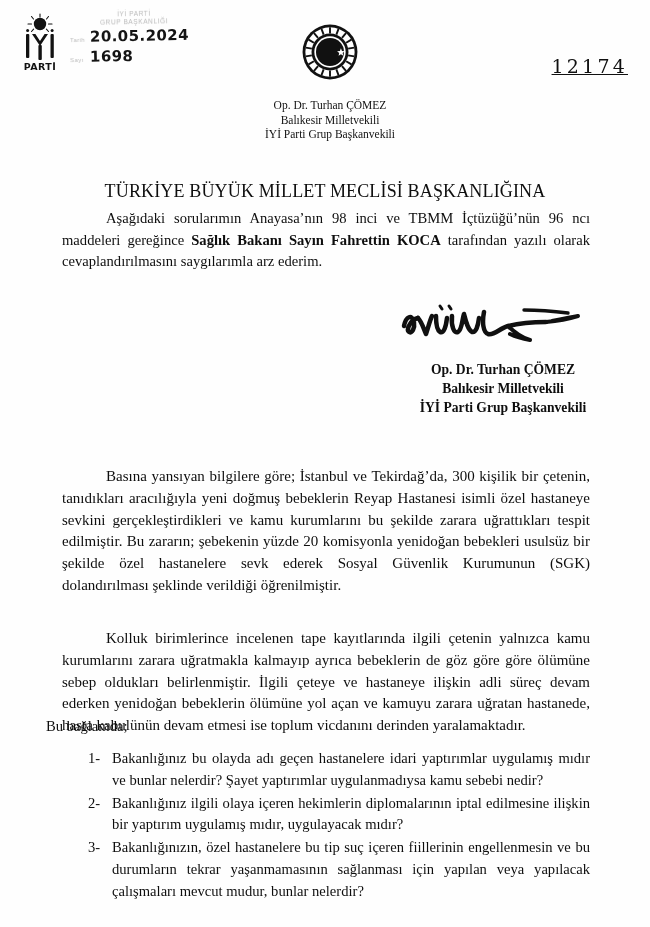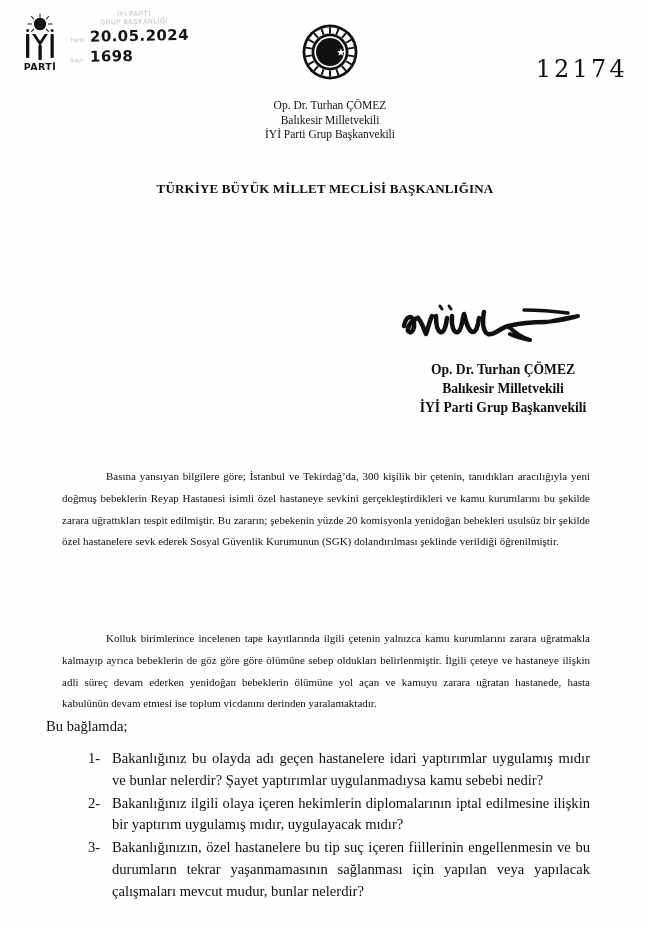--- a/index.html
+++ b/index.html
@@ -97,45 +97,46 @@
     height: 56px;
     margin-left: 10px;
   }
 
   
   .doc-number {
     position: absolute;
     right: 22px;
     top: 55px;
     font-family: "DejaVu Serif", serif;
-    font-size: 24px;
+    font-size: 19px;
     letter-spacing: 3.2px;
     color: #101010;
+    text-decoration: underline;
   }
 
   
   .identity {
     position: absolute;
     left: 0; right: 0;
     top: 98px;
     text-align: center;
     font-size: 11.5px;
     line-height: 14.5px;
     color: #111;
     margin-left: 10px;
   }
 
   
   .addressee {
     position: absolute;
     top: 181px;
     left: 0; right: 0;
     text-align: center;
-    font-weight: bold;
-    font-size: 13px;
+    font-weight: normal;
+    font-size: 18px;
     letter-spacing: .15px;
   }
 
   .intro {
     position: absolute;
     top: 208px;
     left: 62px;
     width: 528px;
     font-size: 14.6px;
     line-height: 21.5px;
@@ -161,21 +162,21 @@
     text-align: center;
     font-weight: bold;
     font-size: 13.6px;
     line-height: 19px;
   }
 
   .para {
     position: absolute;
     left: 62px;
     width: 528px;
-    font-size: 11px;
+    font-size: 15px;
     line-height: 21.8px;
     text-align: justify;
     text-indent: 44px;
     font-family: Liberation Serif, serif;
   }
   .para-1 { top: 466px; }
   .para-2 { top: 628px; }
 
   .context {
     position: absolute;
@@ -286,20 +287,21 @@
 
     <div class="identity">
       <div>Op. Dr. Turhan ÇÖMEZ</div>
       <div>Balıkesir Milletvekili</div>
       <div>İYİ Parti Grup Başkanvekili</div>
     </div>
   </div>
 
   <div class="addressee">TÜRKİYE BÜYÜK MİLLET MECLİSİ BAŞKANLIĞINA</div>
 
+  <div class="intro"><span>Aşağıdaki sorularımın Anayasa’nın 98 inci ve TBMM İçtüzüğü’nün 96 ncı maddeleri gereğince </span><b>Sağlık Bakanı Sayın Fahrettin KOCA</b><span> tarafından yazılı olarak cevaplandırılmasını saygılarımla arz ederim.</span></div>
 
   <svg class="signature" viewBox="0 0 200 62">
     <g fill="none" stroke="#101010" stroke-linecap="round" stroke-linejoin="round">
       <path d="M8 30 C10 20, 16 18, 18 26 C19 32, 16 38, 13 36 C10 34, 14 24, 22 22" stroke-width="4.5"></path>
       <path d="M22 22 C26 26, 28 34, 30 38 C32 32, 34 24, 36 20" stroke-width="4.5"></path>
       <path d="M40 20 C40 28, 41 34, 44 36 C48 38, 50 30, 51 22" stroke-width="4.5"></path>
       <path d="M44 10 L46 13 M53 10 L55 13" stroke-width="3"></path>
       <path d="M56 20 C55 30, 58 38, 62 36 C66 34, 66 24, 68 18 C70 26, 72 34, 76 36 C80 37, 82 30, 83 22" stroke-width="4.5"></path>
       <path d="M88 16 C86 26, 87 36, 92 38 C98 40, 104 32, 112 30 C124 27, 138 26, 150 26" stroke-width="4.5"></path>
       <path d="M112 30 C118 36, 126 42, 134 44 C128 43, 120 41, 114 38" stroke-width="4"></path>

